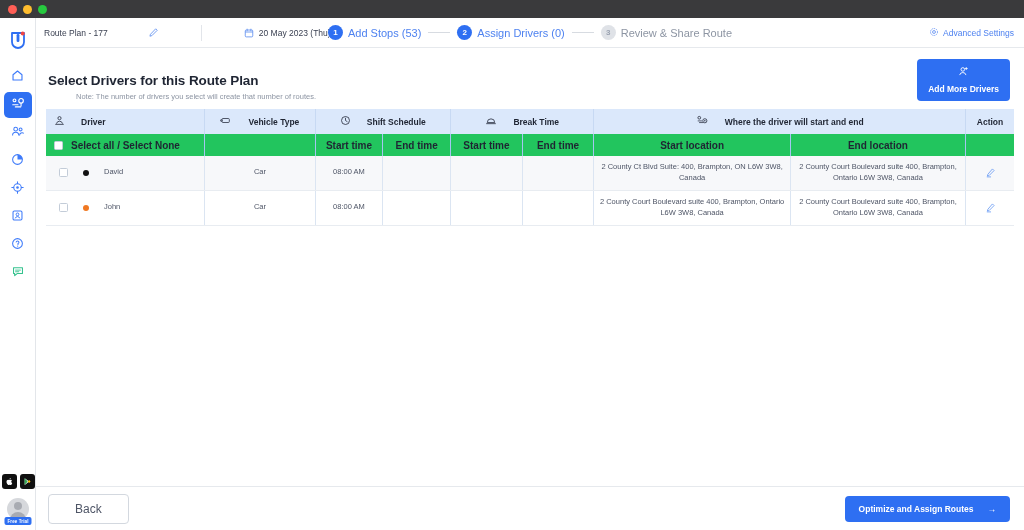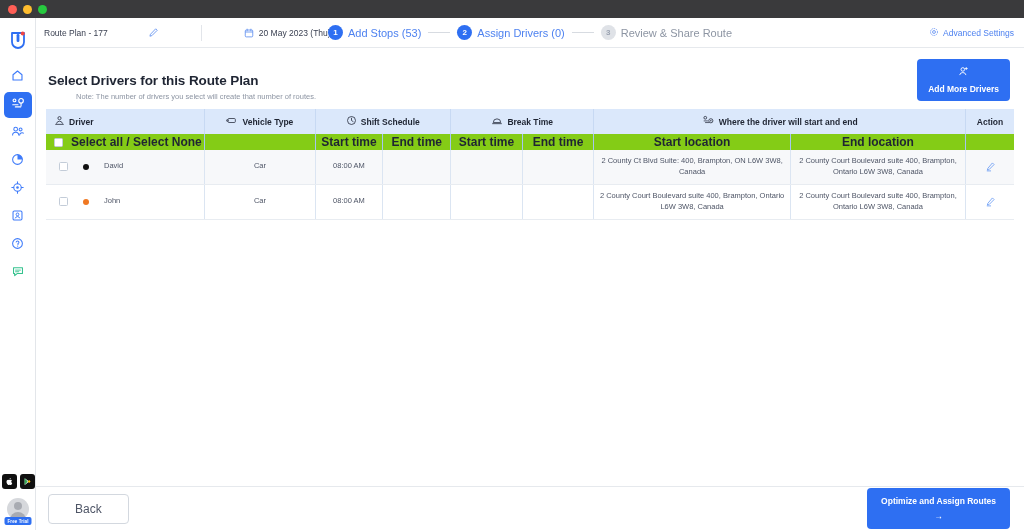--- a/index.html
+++ b/index.html
@@ -100,25 +100,25 @@
 
   
   .table-wrap { padding:0 10px; flex-shrink:0; }
   table { width:100%; border-collapse:collapse; table-layout:fixed; }
   thead tr.h1 th {
     background:#dbe8fb; height:25px; font-size:8.5px; font-weight:bold; color:#1f2533;
     border-left:1px solid #c7d9f3;
   }
   thead tr.h1 th:first-child { border-left:none; }
   thead tr.h2 th {
-    background:#84cc16; height:16px; font-size:12px; font-weight:bold; color:#1f2533;
+    background:#22c55e; height:22px; font-size:10px; font-weight:bold; color:#1f2533;
     border-left:1px solid #a5c6f0;
   }
   thead tr.h2 th:first-child { border-left:none; }
-  .th-inner { display:flex; align-items:center; justify-content:center; gap:4px; }
+  .th-inner { display:flex; align-items:center; justify-content:center; gap:16px; }
   .th-select { display:flex; align-items:center; gap:8px; padding-left:8px; }
   .cbx { width:9px; height:9px; background:#fff; border:1px solid #c3ccd8; border-radius:1.5px; flex-shrink:0; }
 
   tbody td {
     font-size:7.5px; color:#4b5costs; color:#4e5566; text-align:center;
     border-left:1px solid #dbe5f2; border-bottom:1px solid #e8ecf1;
     padding:6px 5px; vertical-align:middle; line-height:1.45;
   }
   tbody td:first-child { border-left:none; }
   tbody tr.odd td { background:#f7f8fa; }
@@ -134,21 +134,21 @@
     border-top:1px solid #e6e9ed; background:#fff;
     display:flex; align-items:center; padding:0 14px 0 12px;
   }
   .back-btn {
     background:#fff; border:1px solid #d3d8df; border-radius:4px;
     font-size:12px; color:#4e5566; padding:7px 26px;
   }
   .optimize-btn {
     margin-left:auto; background:#2e6ff2; color:#fff; border:none;
     border-radius:4px; font-size:8.5px; font-weight:bold;
-    padding:8px 14px; display:flex; align-items:center; gap:5px;flex-direction:column;
+    padding:8px 14px; display:flex; align-items:center; gap:14px;
   }
 </style>
 </head>
 <body>
 
 <div class="window">
 
   <div class="titlebar">
     <span class="tl red"></span>
     <span class="tl yellow"></span>

